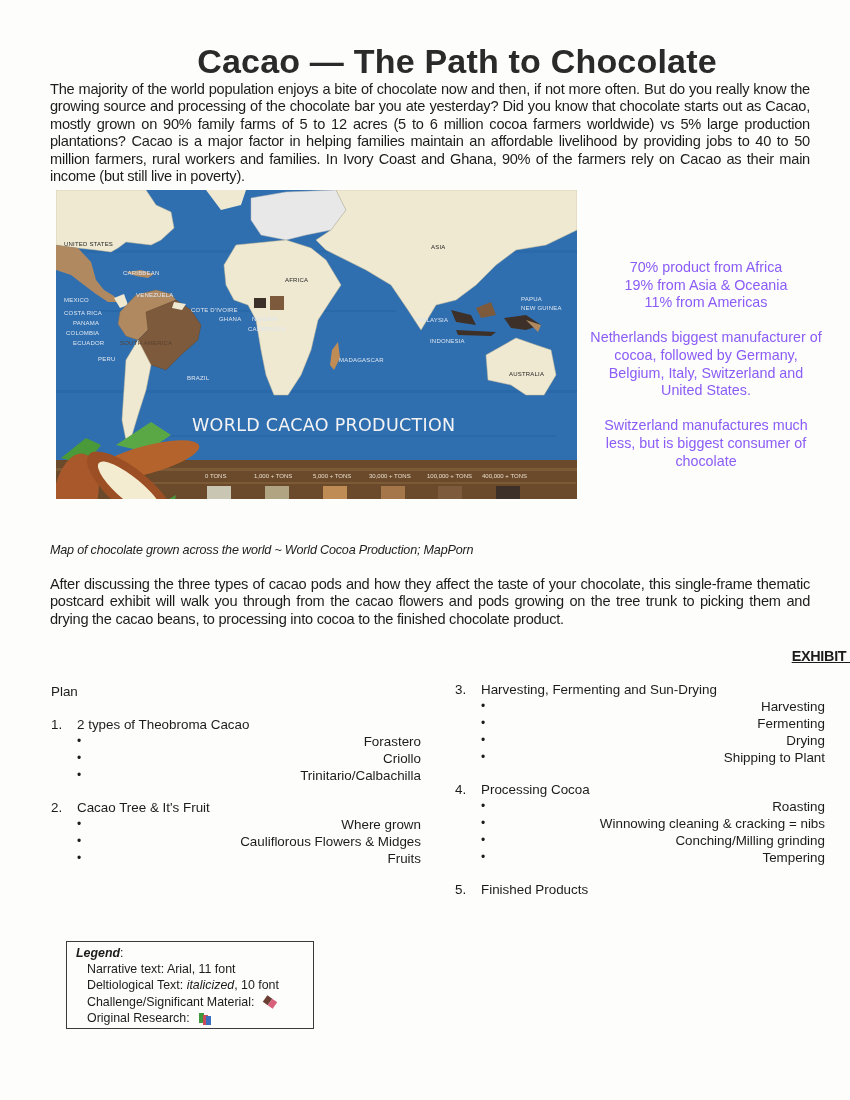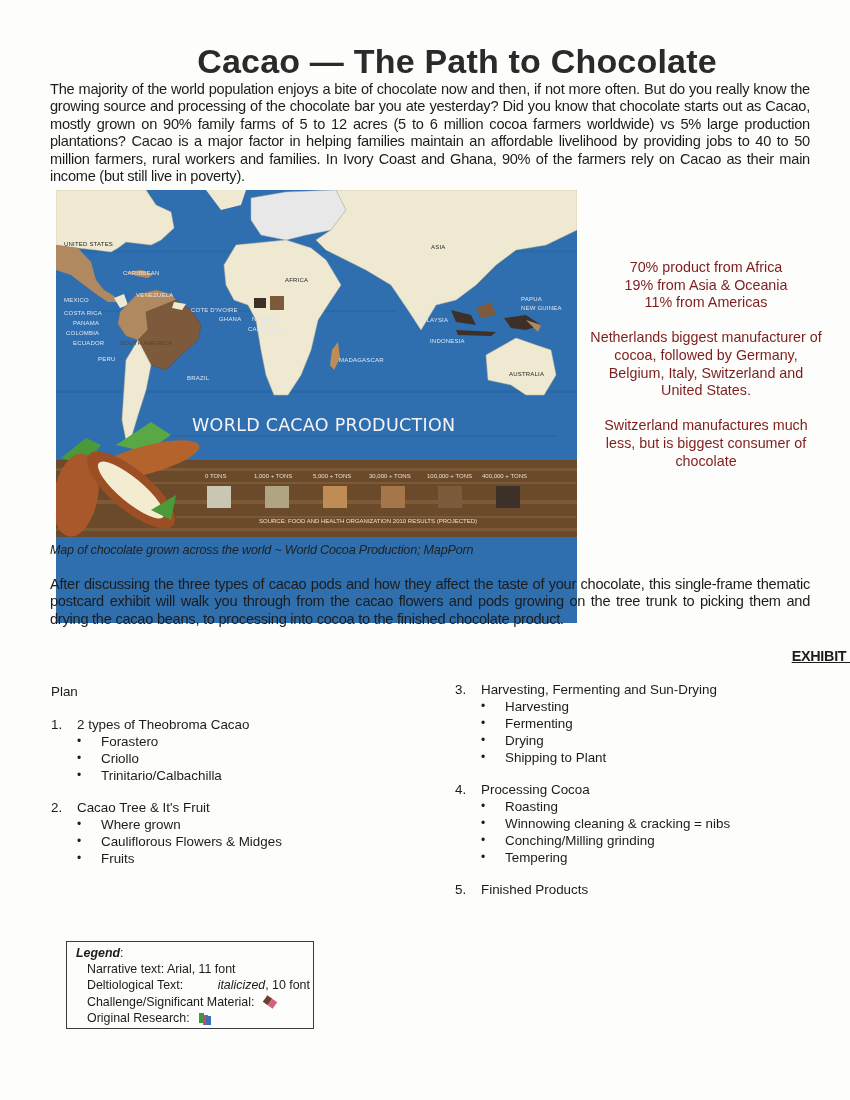--- a/index.html
+++ b/index.html
@@ -11,65 +11,65 @@
     position: absolute; left: 0; width: 850px; top: 42px; text-align: center;
     font-family: "Liberation Sans", sans-serif; font-weight: bold; font-size: 34px; color: #2a2a2a;
     letter-spacing: 0.2px;
     margin-left: 32px;
   }
   .intro {
     position: absolute; left: 50px; top: 81px; width: 760px;
     font-size: 14.6px; line-height: 17.4px; text-align: justify; letter-spacing: -0.25px;
   }
   .map {
-    position: absolute; left: 56px; top: 190px; width: 521px; height: 433px; overflow: hidden;
+    position: absolute; left: 56px; top: 190px; width: 521px; height: 309px; overflow: hidden;
     background: #2f6fae;
   }
   .map svg { position: absolute; left: 0; top: 0; }
   .map-label { position: absolute; font-size: 6px; color: #dfe6ef; letter-spacing: 0.2px; white-space: nowrap; }
   .map-label.dark { color: #1f1f1f; }
   .map-title {
     position: absolute; left: 136px; top: 225px; font-size: 17.5px; color: #f4f4f4; letter-spacing: 0.3px;
     font-family: "DejaVu Sans", sans-serif; font-weight: normal; white-space: nowrap;
   }
   .ton-label { position: absolute; top: 283px; font-size: 6px; color: #e8ddc8; white-space: nowrap; }
   .swatch { position: absolute; top: 296px; width: 24px; height: 22px; }
   .source { position: absolute; left: 203px; top: 328px; font-size: 6px; color: #eee0c8; white-space: nowrap; }
   .stats {
     position: absolute; left: 588px; top: 259px; width: 236px; text-align: center;
-    font-size: 14.3px; line-height: 17.6px; color: #7f1d1d;
+    font-size: 14.3px; line-height: 17.6px; color: #8b5cf6;
   }
   .stats p { margin: 0 0 17.6px 0; }
   .caption {
     position: absolute; left: 50px; top: 543px; font-style: italic; font-size: 12.6px; color: #222;
     letter-spacing: -0.2px;
   }
   .para2 {
     position: absolute; left: 50px; top: 576px; width: 760px;
     font-size: 14.6px; line-height: 17.4px; text-align: justify; letter-spacing: -0.25px;
   }
   .plan-heading {
     position: absolute; left: 0; width: 850px; top: 648px; text-align: right;
     font-weight: bold; font-size: 14.4px; text-decoration: underline; letter-spacing: -0.3px; padding-left: 38px;
   }
   .col { position: absolute; font-size: 13.4px; line-height: 17px; }
   .col .plan-label { margin-bottom: 16px; }
   .item { position: relative; padding-left: 26px; }
   .item .num { position: absolute; left: 0; top: 0; }
-  .sub { list-style: none; margin: 0 0 15px 0; padding: 0; }
+  .sub { list-style: none; margin: 0 0 15px 0; padding: 0; text-align: right; }
   .sub li { position: relative; padding-left: 50px; }
   .sub li::before { content: "\2022"; position: absolute; left: 26px; top: 0; font-size: 12px; }
   .legend {
     position: absolute; left: 66px; top: 941px; width: 248px; height: 88px;
     border: 1.2px solid #3a3a3a; font-size: 12.4px; line-height: 16.2px; box-sizing: border-box;
     padding: 3px 0 0 9px;
   }
   .legend .lh { font-weight: bold; font-style: italic; }
   .legend .row { padding-left: 11px; white-space: nowrap; }
-  .legend i { font-style: italic; margin-left: 31px; }
+  .legend i { font-style: italic; }
   .legend-icon { display: inline-block; vertical-align: middle; margin-left: 4px; }
 </style>
 </head>
 <body>
 
 <div class="title">Cacao — The Path to Chocolate</div>
 <div class="intro">The majority of the world population enjoys a bite of chocolate now and then, if not more often. But do you really know the growing source and processing of the chocolate bar you ate yesterday? Did you know that chocolate starts out as Cacao, mostly grown on 90% family farms of 5 to 12 acres (5 to 6 million cocoa farmers worldwide) vs 5% large production plantations? Cacao is a major factor in helping families maintain an affordable livelihood by providing jobs to 40 to 50 million farmers, rural workers and families. In Ivory Coast and Ghana, 90% of the farmers rely on Cacao as their main income (but still live in poverty).</div>
 
 <div class="map">
   <svg width="521" height="347" viewBox="0 0 521 347">

